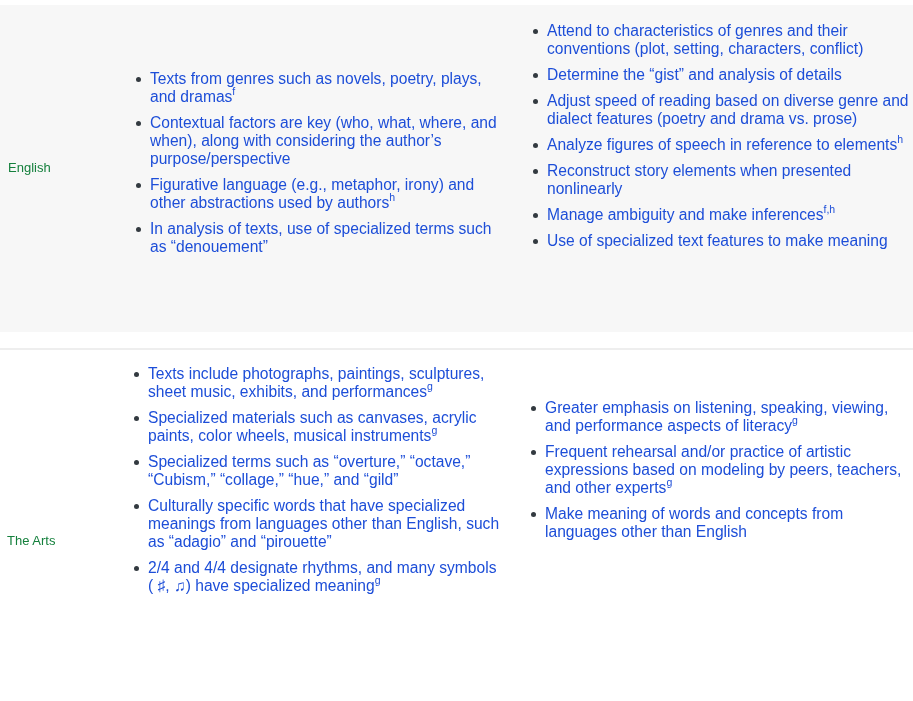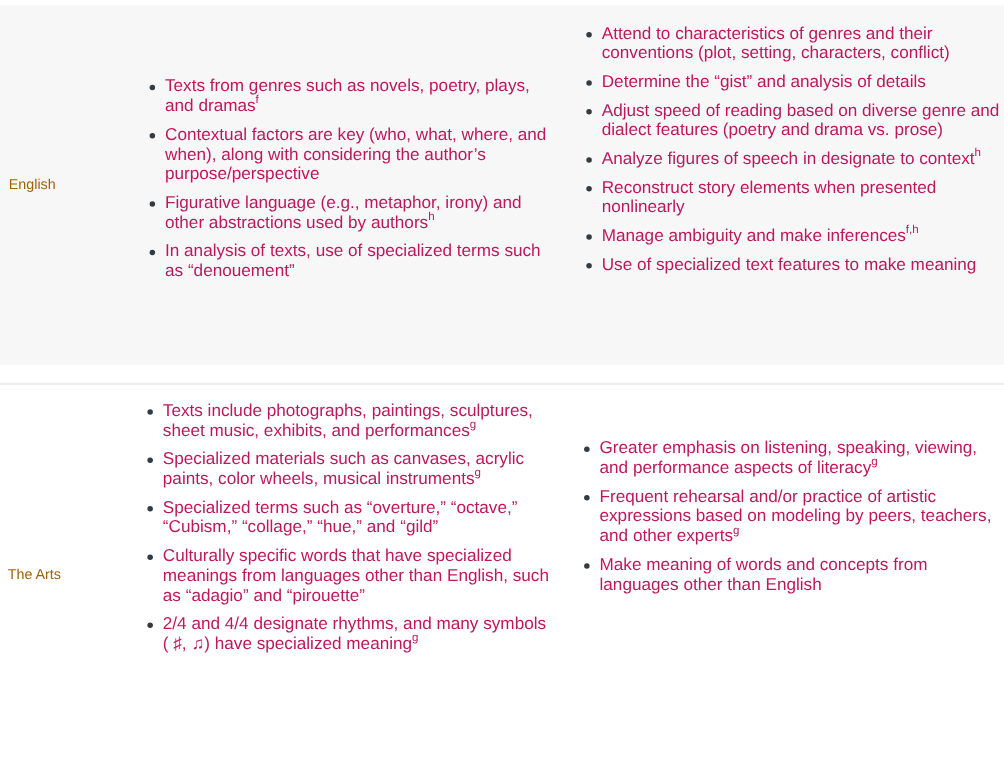--- a/index.html
+++ b/index.html
@@ -41,39 +41,39 @@
   }
   .row.arts {
     top: 350px;
     height: 351px;
     background: #ffffff;
   }
   .label {
     position: absolute;
     left: 8px;
     font-size: 13px;
-    color: #a16207;
+    color: #15803d;
   }
   .row.english .label { top: 155px; }
-  .row.arts .label { top: 164px; left: 7px; }
+  .row.arts .label { top: 183px; left: 7px; }
   .col {
     position: absolute;
   }
   ul.bullets {
     margin: 0;
     padding: 0;
     list-style: none;
   }
   ul.bullets li {
     position: relative;
     padding-left: 16px;
     font-size: 15.6px;
     line-height: 18px;
     margin-bottom: 8px;
-    color: #be185d;
+    color: #1d4ed8;
   }
   ul.bullets li::before {
     content: "";
     position: absolute;
     left: 2px;
     top: 7px;
     width: 5px;
     height: 5px;
     border-radius: 50%;
     background: #333a40;
@@ -101,21 +101,21 @@
         <li><span>Contextual factors are key (who, what, where, and when), along with considering the author’s purpose/perspective</span><sup></sup></li>
         <li><span>Figurative language (e.g., metaphor, irony) and other abstractions used by authors</span><sup>h</sup></li>
         <li><span>In analysis of texts, use of specialized terms such as “denouement”</span><sup></sup></li>
       </ul>
     </div>
     <div class="col col-b">
       <ul class="bullets">
         <li><span>Attend to characteristics of genres and their conventions (plot, setting, characters, conflict)</span><sup></sup></li>
         <li><span>Determine the “gist” and analysis of details</span><sup></sup></li>
         <li><span>Adjust speed of reading based on diverse genre and dialect features (poetry and drama vs. prose)</span><sup></sup></li>
-        <li><span>Analyze figures of speech in designate to context</span><sup>h</sup></li>
+        <li><span>Analyze figures of speech in reference to elements</span><sup>h</sup></li>
         <li><span>Reconstruct story elements when presented nonlinearly</span><sup></sup></li>
         <li><span>Manage ambiguity and make inferences</span><sup>f,h</sup></li>
         <li><span>Use of specialized text features to make meaning</span><sup></sup></li>
       </ul>
     </div>
   </div>
 
   <div class="row-divider"></div>
 
   <div class="row arts">

